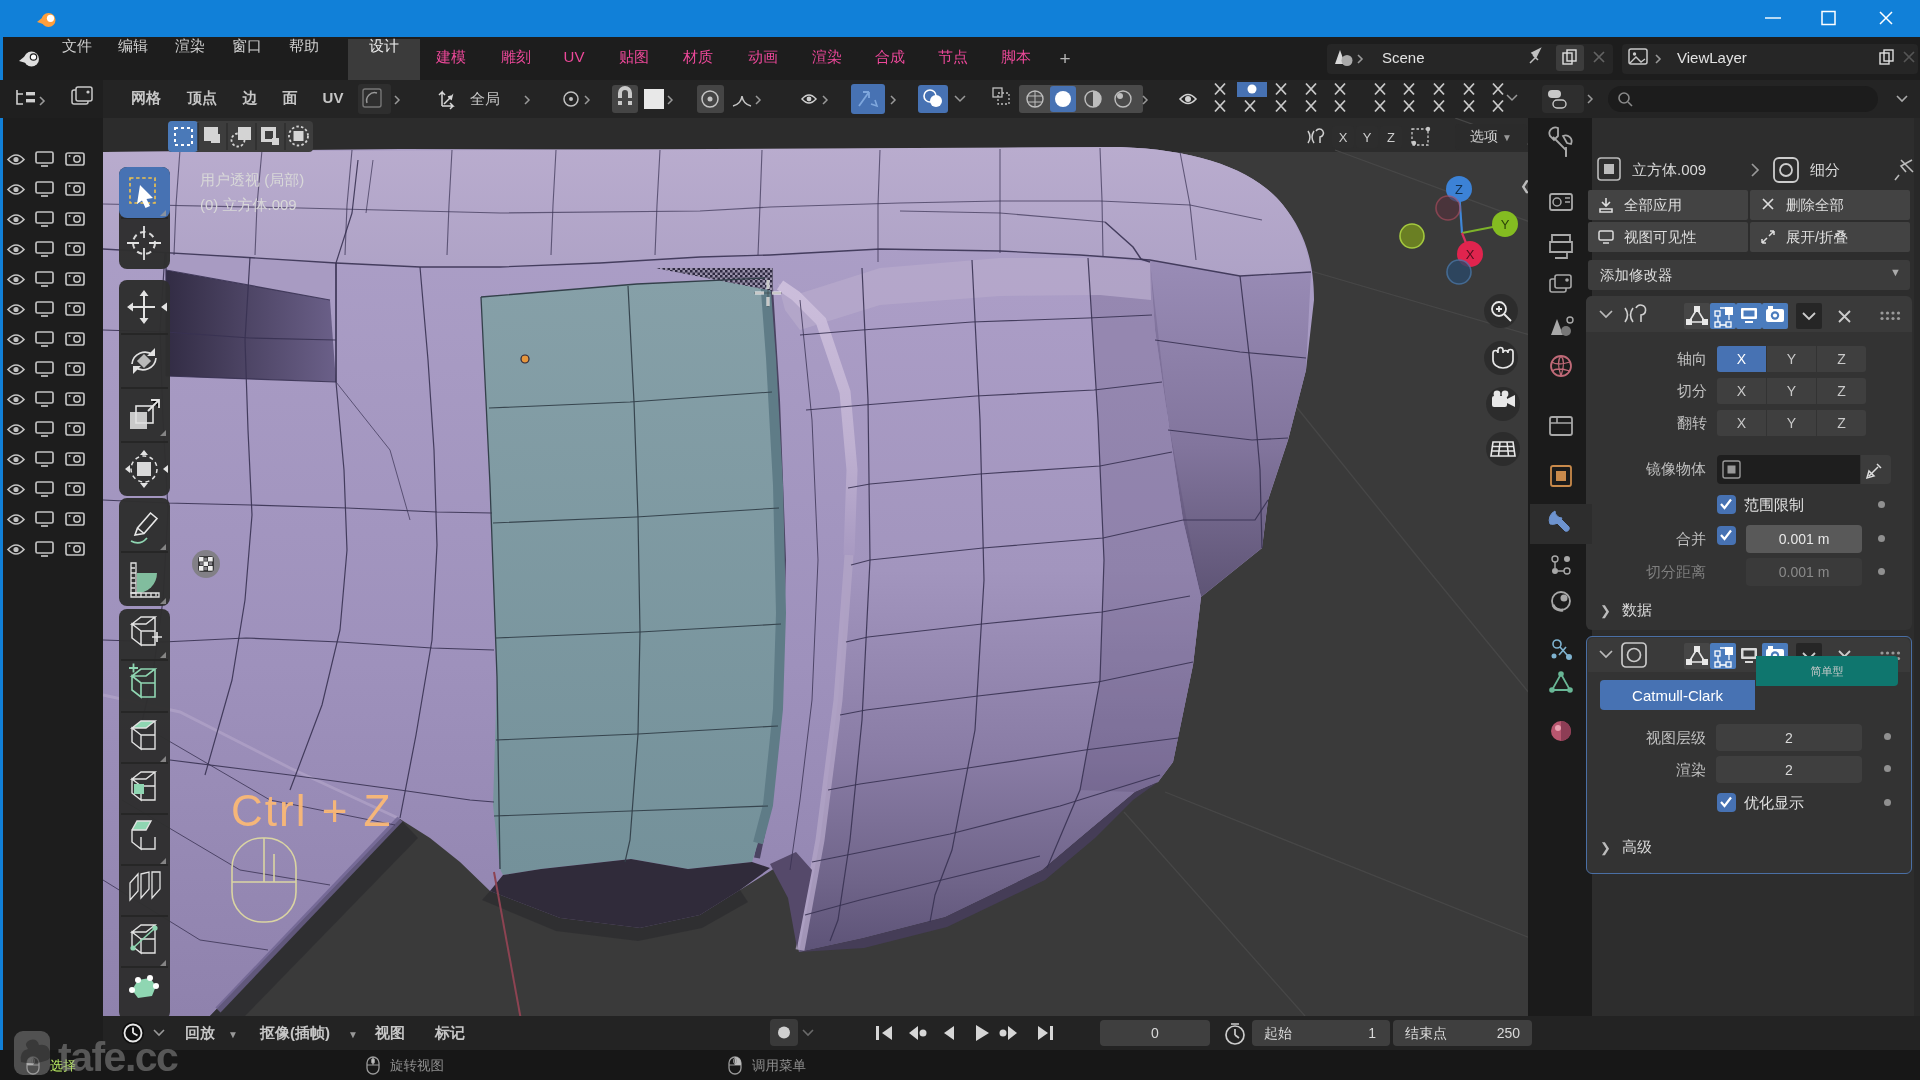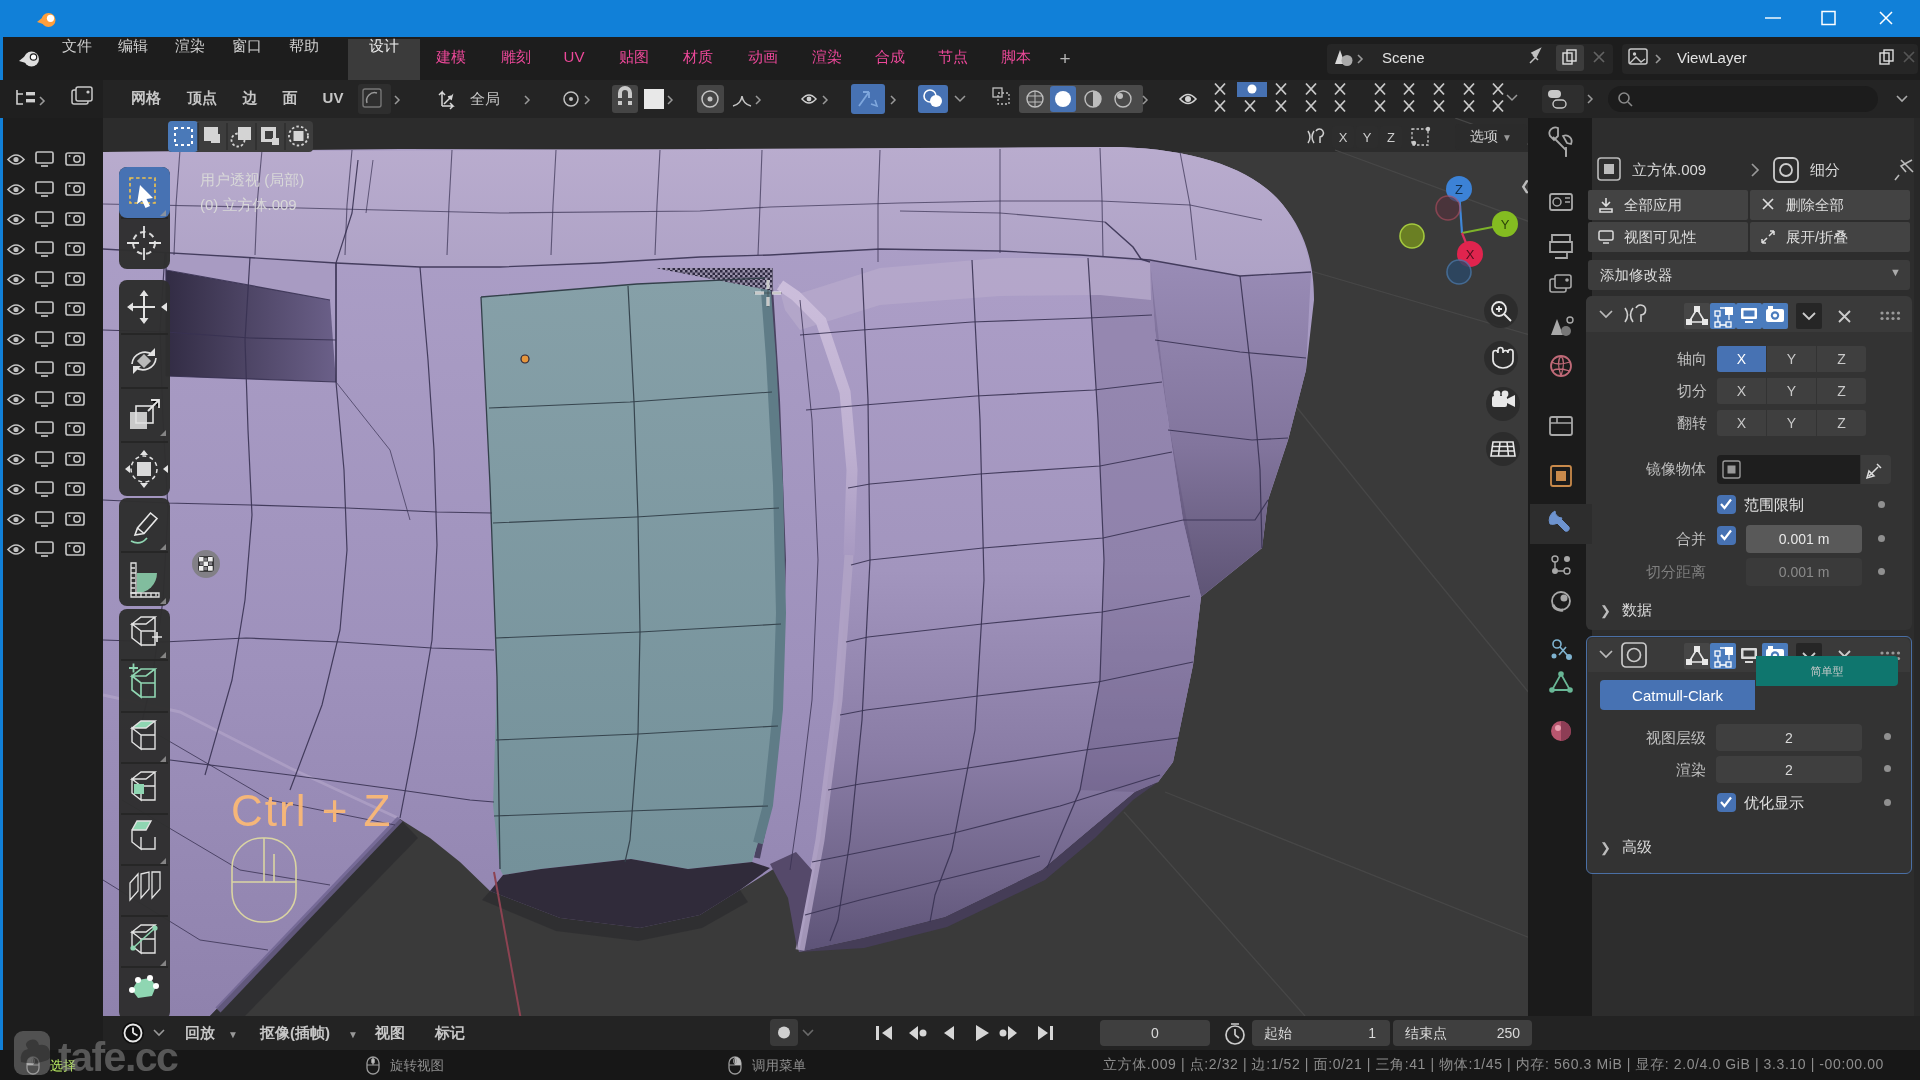--- a/index.html
+++ b/index.html
@@ -922,18 +922,17 @@
     </svg>
 <div class="abs" style="left:390px;top:1057px;font-size:13.5px;color:#8d8d8d">旋转视图</div>
 <svg class="abs" style="left:728px;top:1056px" width="14" height="19" viewBox="0 0 14 19">
       <rect x="1" y="1" width="12" height="17" rx="6" fill="none" stroke="#9a9a9a" stroke-width="1.3"></rect>
       <path d="M1 9 h12 M7 1 v8" stroke="#9a9a9a" stroke-width="1.1"></path>
       <path d="M1 7 a6 6 0 0 1 6 -6 v8 h-6 Z" fill="none"></path>
       <path d="M13 7 a6 6 0 0 0 -6 -6 v8 h6 Z" fill="#bdbdbd"></path>
       <rect x="5.5" y="2.5" width="3" height="5" rx="1.5" fill="none" stroke="#9a9a9a" stroke-width="0.8"></rect>
     </svg>
 <div class="abs" style="left:752px;top:1057px;font-size:13.5px;color:#8d8d8d">调用菜单</div>
-<div class="abs" style="left:1103px;top:1056px;width:818px;font-size:14px;color:#8d8d8d;white-space:nowrap;overflow:hidden;letter-spacing:0.6px">立方体.009 | 点:2/32 | 边:1/52 | 面:0/21 | 三角:41 | 物体:1/45 | 内存: 560.3 MiB | 显存: 2.0/4.0 GiB | 3.3.10 | -00:00.00</div>
 <svg class="abs" style="left:6px;top:1026px" width="250px" height="54" viewBox="0 0 250 54">
 <rect x="8" y="5" width="36" height="44" rx="9" fill="#9a9a9a" opacity="0.42"></rect>
 <path d="M15 36 q-2 -11 7 -13 q-5 -6 2 -9 q7 -2 9 5 q9 -2 11 7 q2 8 -5 9 q-11 4 -24 1 Z" fill="#222" opacity="0.5"></path>
 <text x="52" y="45" font-size="41" font-weight="bold" fill="#9d9d9d" opacity="0.48" font-family="Liberation Sans" letter-spacing="-1.5">tafe.cc</text>
 </svg>
 </div>
 </body></html>

